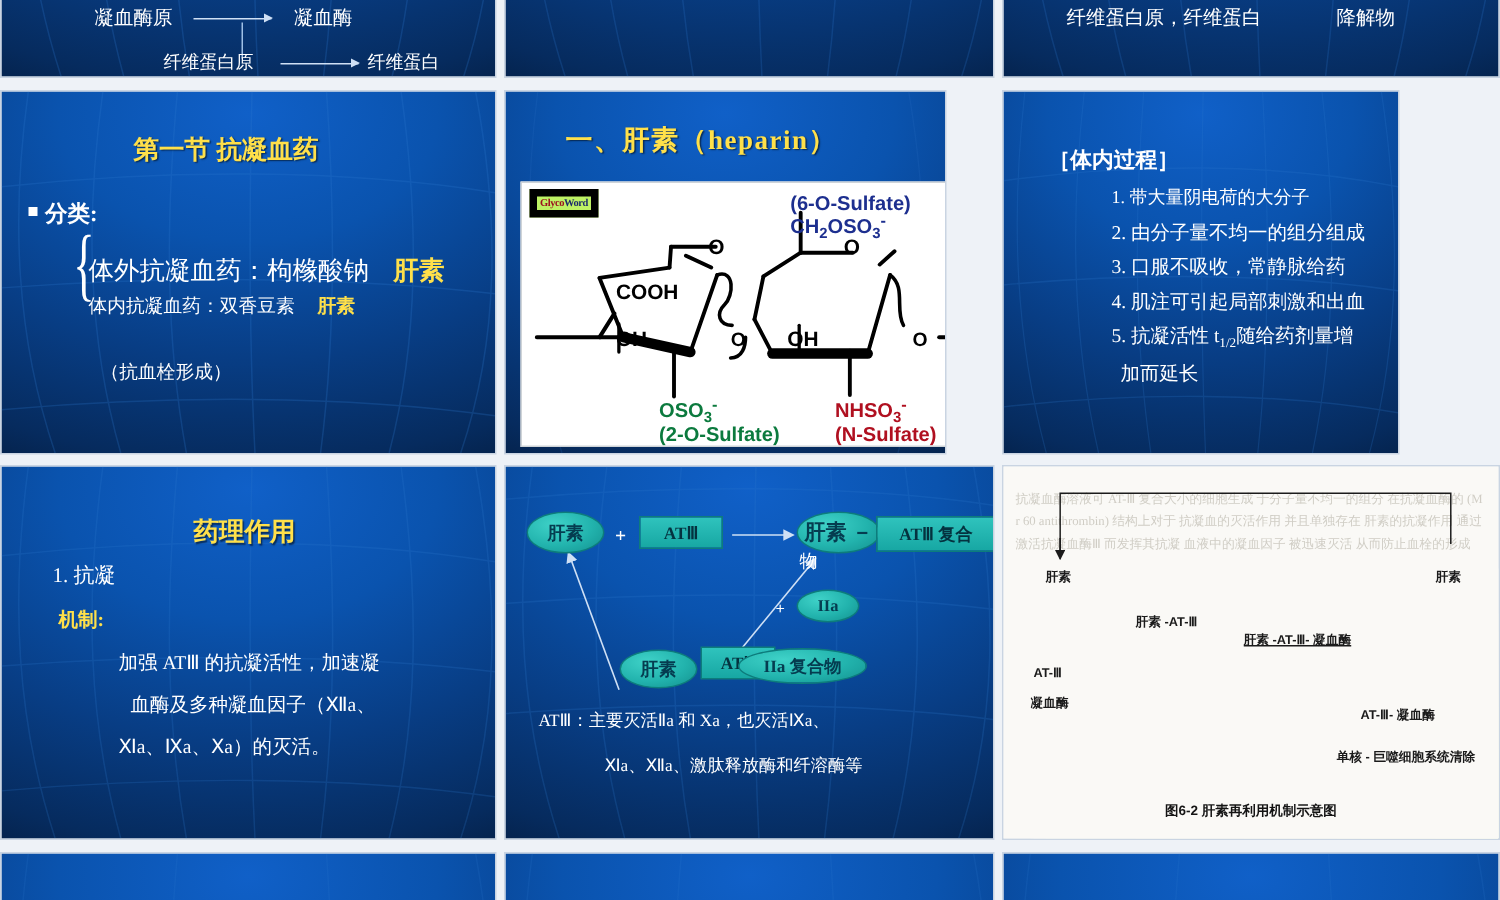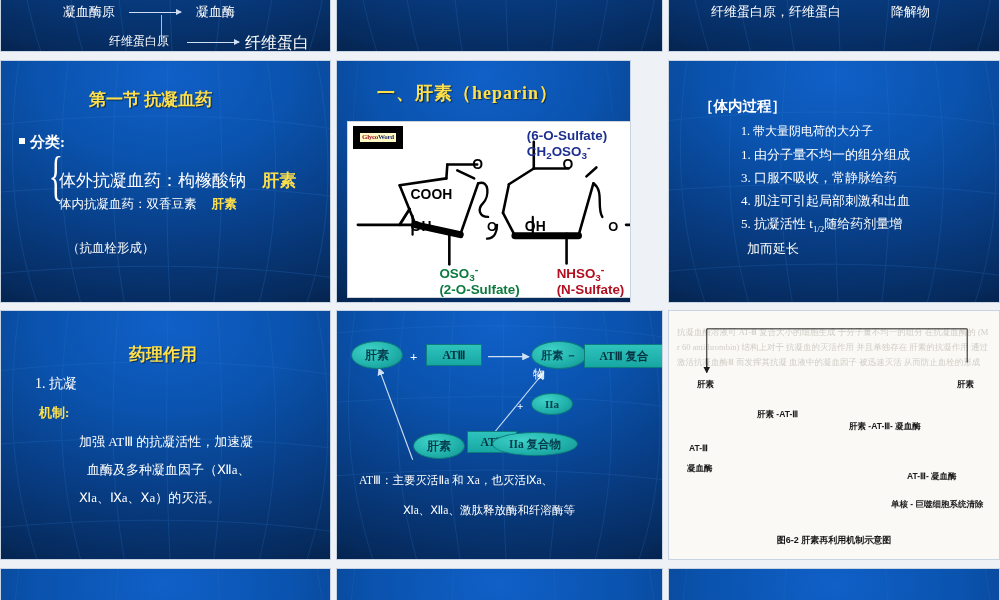--- a/index.html
+++ b/index.html
@@ -30,21 +30,21 @@
   }
   .globe svg { width: 100%; height: 100%; display: block; }
 
   
   .r0c0 { left: 0px;   top: -198px; width: 331px; height: 250px; }
   .r0c1 { left: 336px; top: -198px; width: 327px; height: 250px; }
   .r0c2 { left: 668px; top: -198px; width: 332px; height: 250px; }
 
   .r1c0 { left: 0px;   top: 60px; width: 331px; height: 243px; }
   .r1c1 { left: 336px; top: 60px; width: 295px; height: 243px; }
-  .r1c2 { left: 668px; top: 60px; width: 332px; height: 243px; }
+  .r1c2 { left: 668px; top: 60px; width: 265px; height: 243px; }
 
   .r2c0 { left: 0px;   top: 310px; width: 331px; height: 250px; }
   .r2c1 { left: 336px; top: 310px; width: 327px; height: 250px; }
   .r2c2 { left: 668px; top: 310px; width: 332px; height: 250px; }
 
   .r3c0 { left: 0px;   top: 568px; width: 331px; height: 250px; }
   .r3c1 { left: 336px; top: 568px; width: 327px; height: 250px; }
   .r3c2 { left: 668px; top: 568px; width: 332px; height: 250px; }
 
   
@@ -87,23 +87,23 @@
     width: 307px; height: 177px;
     background: #ffffff;
     border: 1px solid #cfd4d8;
   }
   .chem-wrap svg { display:block; width:100%; height:100%; }
   .glycoword {
     position: absolute; left: 5px; top: 4px;
     font-family: "Liberation Serif", serif;
     font-size: 7px; font-weight: bold;
     letter-spacing: -0.3px;
-    border: 7px solid #000000;
+    border: 5px solid #000000;
     padding: 0 2px 1px 2px;
-    background: #fef9c3;
+    background: #bef264;
   }
   .glycoword .g1 { color: #9b1220; }
   .glycoword .g2 { color: #1b2a6b; }
 
   
   .oval {
     position: absolute;
     background: radial-gradient(ellipse at 35% 30%, #3fd2c8 0%, #22b3ad 55%, #13918f 100%);
     border: 1px solid #0d7c7c;
     border-radius: 50%;
@@ -169,21 +169,21 @@
             <path d="M0 110 C110 100 230 100 331 112"></path>
         </g>
       </svg>
     </div>
     <div class="ct" style="left:62px; top:200px; font-size:13px;">凝血酶原</div>
     <div class="arrowline" style="position:absolute; left:128px; top:209px;"></div>
     <div class="ct" style="left:195px; top:200px; font-size:13px;">凝血酶</div>
     <div class="vstem" style="left:160px; top:212px; height:24px;"></div>
     <div class="ct" style="left:108px; top:230px; font-size:12px;">纤维蛋白原</div>
     <div class="arrowline" style="position:absolute; left:186px; top:239px;"></div>
-    <div class="ct" style="left:244px; top:230px; font-size:16px;">纤维蛋白</div>
+    <div class="ct" style="left:244px; top:230px; font-size:12px;">纤维蛋白</div>
   </div>
 
   <div class="slide r0c1">
     <div class="globe">
       <svg viewBox="0 0 327 250" preserveAspectRatio="none">
         <g stroke="#2a73c8" stroke-width="1" fill="none" opacity=".5">
           <path d="M20 0 C10 90 14 170 40 250"></path>
             <path d="M70 0 C58 90 60 170 82 250"></path>
           <path d="M120 0 C112 90 112 170 126 250"></path>
             <path d="M170 0 C168 90 168 170 172 250"></path>
@@ -327,21 +327,21 @@
             <path d="M268 0 C280 86 280 166 260 243"></path>
           <path d="M318 0 C334 86 334 166 308 243"></path>
           <path d="M0 60 C110 48 232 48 332 64"></path>
           <path d="M0 130 C110 122 232 122 332 134"></path>
           <path d="M0 212 C110 202 232 202 332 216"></path>
         </g>
       </svg>
     </div>
     <div class="ct" style="left:30px; top:36px; font-size:14.5px; font-weight:bold;">［体内过程］</div>
     <div class="ct" style="left:72px; top:62px; font-size:12px;">1. 带大量阴电荷的大分子</div>
-    <div class="ct" style="left:72px; top:85px; font-size:13px;">1. 由分子量不均一的组分组成</div>
+    <div class="ct" style="left:72px; top:85px; font-size:13px;">2. 由分子量不均一的组分组成</div>
     <div class="ct" style="left:72px; top:108px; font-size:13px;">3. 口服不吸收，常静脉给药</div>
     <div class="ct" style="left:72px; top:131px; font-size:13px;">4. 肌注可引起局部刺激和出血</div>
     <div class="ct" style="left:72px; top:154px; font-size:13px;">
       <span>5. 抗凝活性 t</span><sub>1/2</sub><span>随给药剂量增</span>
     </div>
     <div class="ct" style="left:78px; top:179px; font-size:13px;">加而延长</div>
   </div>
 
   <div class="slide r2c0">
     <div class="globe">
@@ -396,21 +396,21 @@
         <path d="M152 46 L193 46"></path>
         <path d="M76 150 L42 58"></path>
         <path d="M157 124 L208 62"></path>
       </g>
     </svg>
 
     <div class="oval" style="left:14px; top:30px; width:52px; height:28px; font-size:12px;">肝素</div>
     <div class="plus" style="left:73px; top:38px; font-size:13px;">+</div>
     <div class="boxt" style="left:89px; top:33px; width:56px; height:22px; font-size:11.5px;">ATⅢ</div>
 
-    <div class="oval" style="left:194px; top:30px; width:56px; height:28px; font-size:11px;">肝素 －</div>
+    <div class="oval" style="left:194px; top:30px; width:56px; height:28px; font-size:14px;">肝素 －</div>
     <div class="ct" style="left:196px; top:55px; font-size:12px;">物</div>
     <div class="boxt" style="left:247px; top:33px; width:80px; height:24px; font-size:11.5px;">ATⅢ 复合</div>
 
     <div class="plus" style="left:180px; top:89px; font-size:11px;">+</div>
     <div class="oval" style="left:194px; top:82px; width:42px; height:22px; font-size:11px;">IIa</div>
 
     <div class="oval" style="left:76px; top:122px; width:52px; height:26px; font-size:12px;">肝素</div>
     <div class="ct" style="left:129px; top:126px; font-size:12px;">－</div>
     <div class="boxt" style="left:130px; top:120px; width:50px; height:22px; font-size:11.5px;">ATⅢ</div>
     <div class="oval" style="left:155px; top:121px; width:86px; height:24px; font-size:11.5px;">IIa 复合物</div>
@@ -444,21 +444,21 @@
           <path d="M262 118 L296 78"></path>
           <path d="M262 122 L292 158"></path>
           <path d="M295 168 L295 182" marker-end="url(#a2)"></path>
         </g>
       </svg>
       <div class="scan lbl" style="left:28px; top:68px;">肝素</div>
       <div class="scan lbl" style="left:288px; top:68px;">肝素</div>
       <div class="scan lbl" style="left:20px; top:132px;">AT-Ⅲ</div>
       <div class="scan lbl" style="left:18px; top:152px;">凝血酶</div>
       <div class="scan lbl" style="left:88px; top:98px;">肝素 -AT-Ⅲ</div>
-      <div class="scan lbl" style="left:180px; top:110px;">肝素 -AT-Ⅲ- 凝血酶</div>
+      <div class="scan lbl" style="left:160px; top:110px;text-decoration:underline;">肝素 -AT-Ⅲ- 凝血酶</div>
       <div class="scan lbl" style="left:238px; top:160px;">AT-Ⅲ- 凝血酶</div>
       <div class="scan lbl" style="left:222px; top:188px;">单核 - 巨噬细胞系统清除</div>
       <div class="cap">图6-2  肝素再利用机制示意图</div>
     </div>
   </div>
 
   <div class="slide r3c0">
     <div class="globe">
       <svg viewBox="0 0 331 250" preserveAspectRatio="none">
         <g stroke="#2f7bcf" stroke-width="1" fill="none" opacity=".35">

